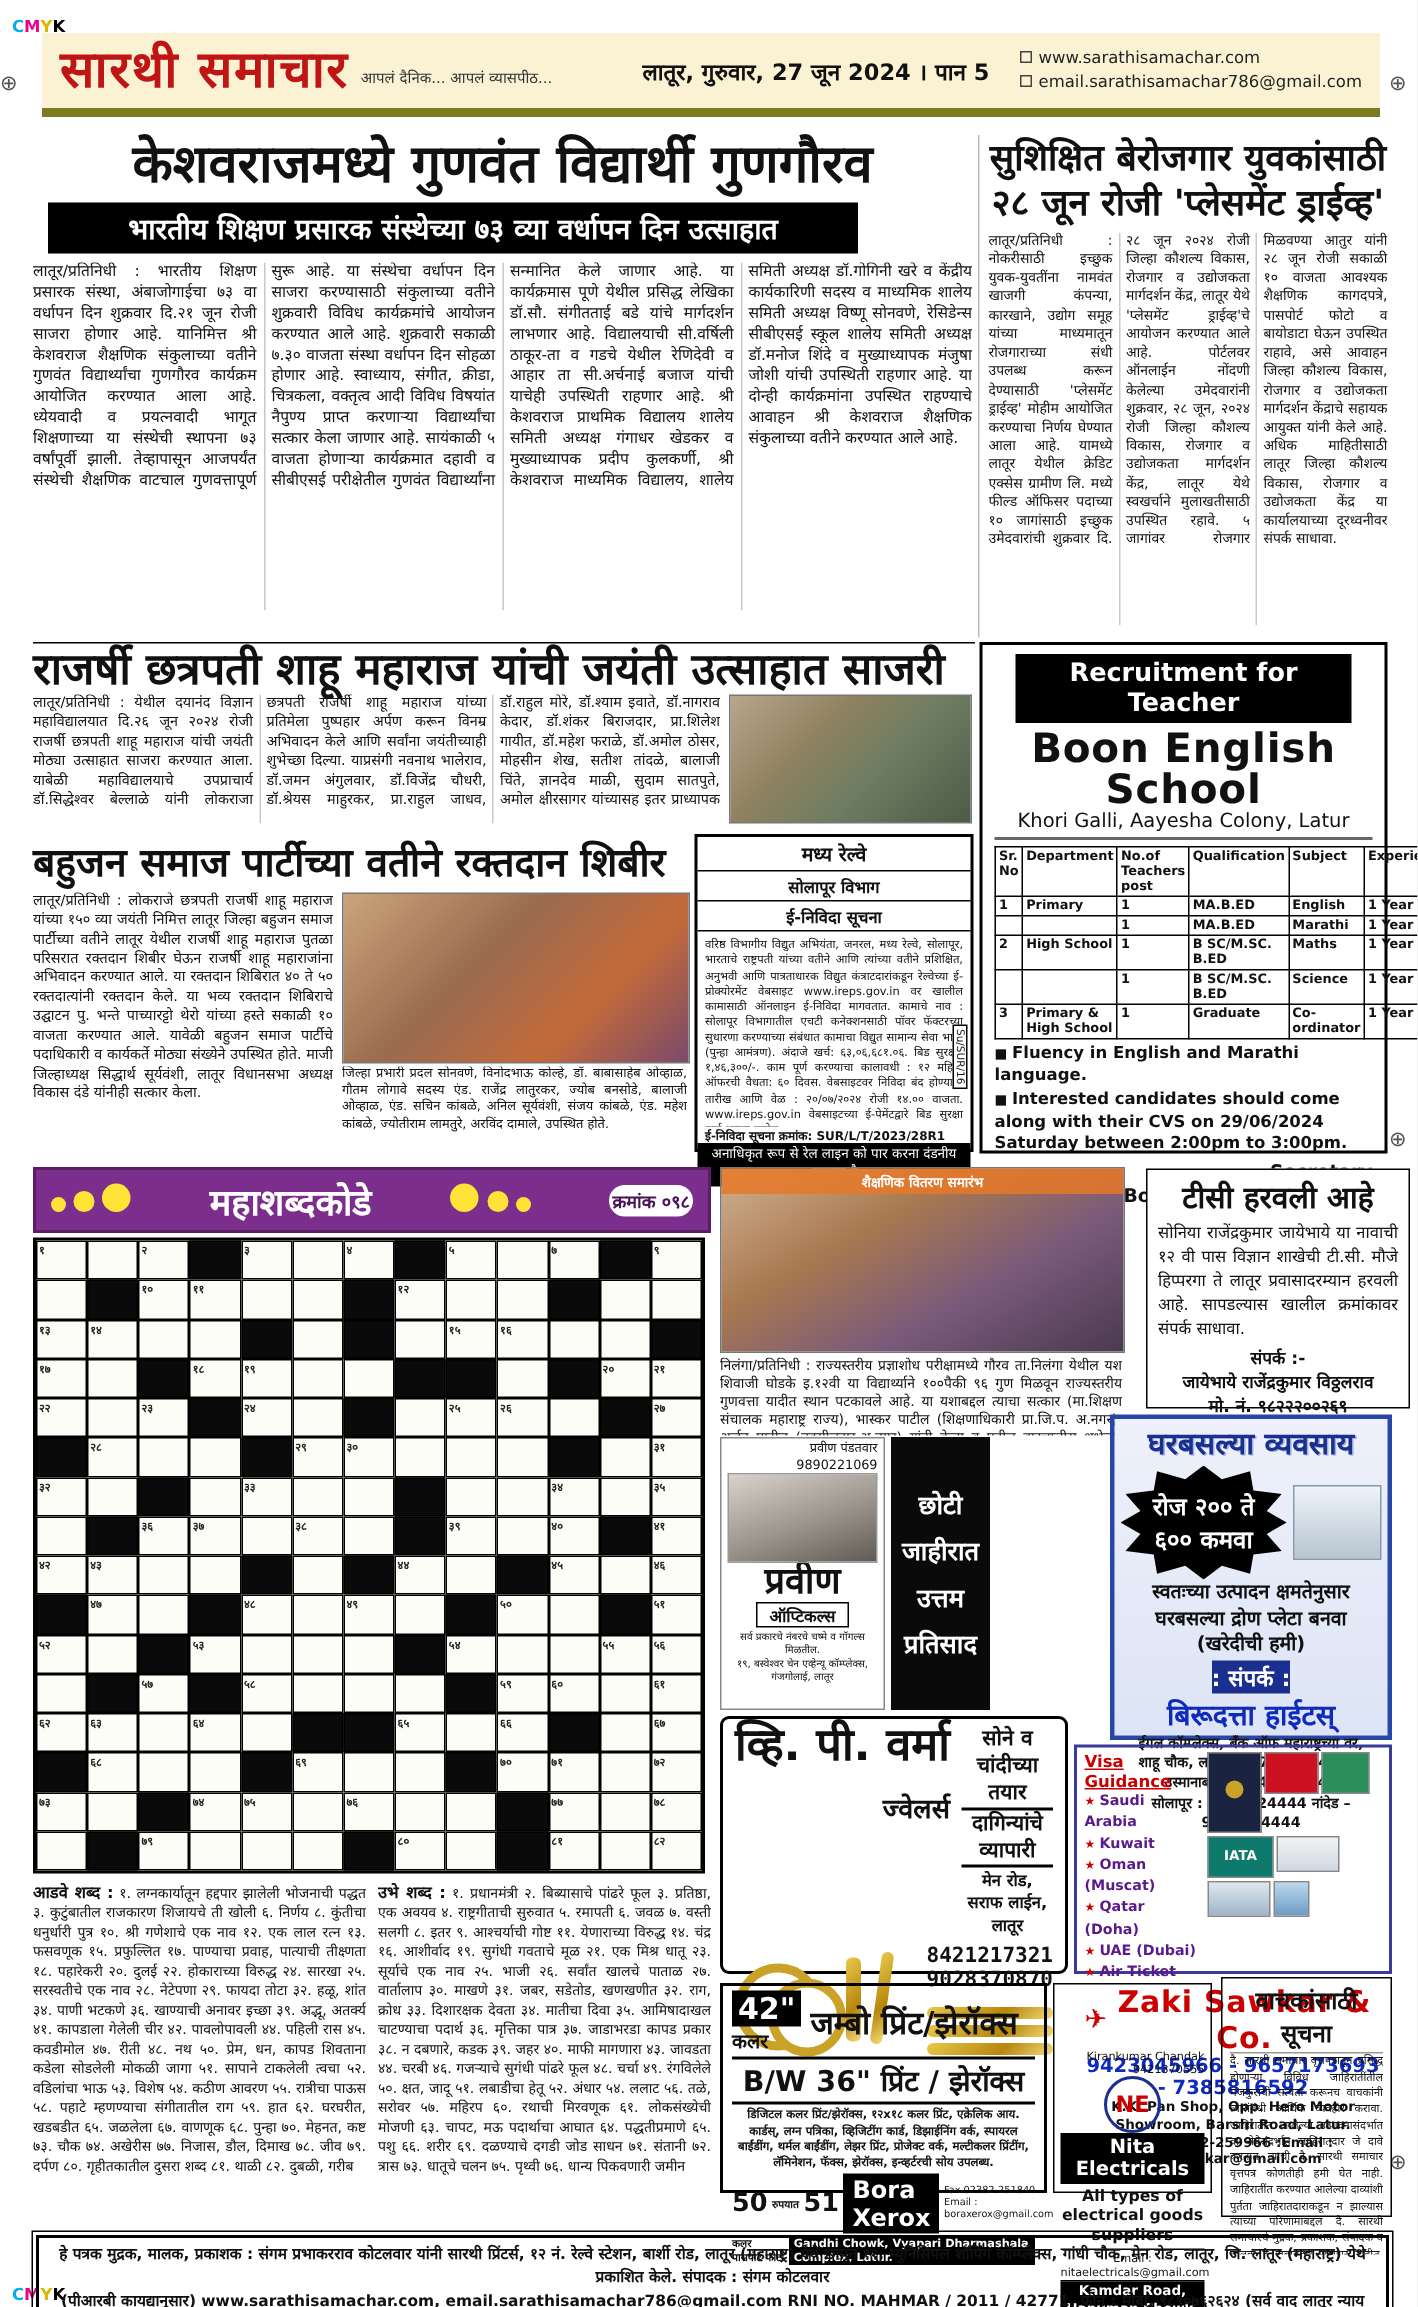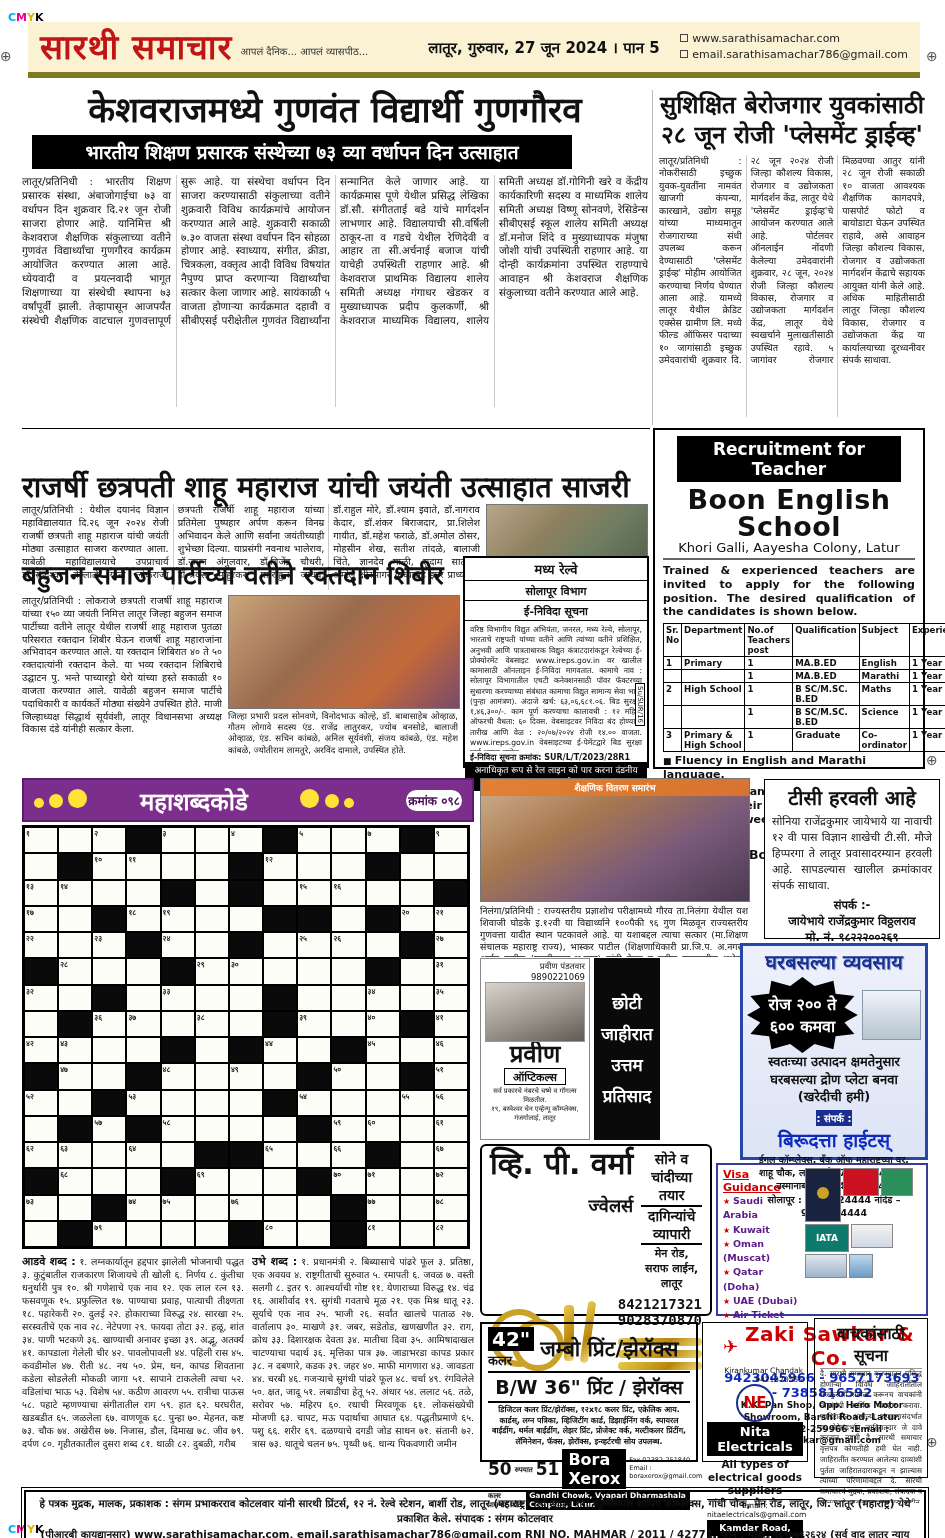--- a/index.html
+++ b/index.html
@@ -76,21 +76,21 @@
   .tc-body{font-size:11px;line-height:1.45;padding:3px 7px;}
   .tc-c{text-align:center;font-size:11.5px;font-weight:bold;line-height:1.4;}
 
   .ghar{border:3px solid #2747a8;background:linear-gradient(180deg,#eef1fb,#dde4f5);}
   .ghar-title{color:#1a2f8f;font-size:20px;font-weight:bold;text-align:center;padding:2px 0;
               text-shadow:1px 1px 0 #9fb0e0;}
   .burst{background:#000;color:#fff;font-weight:bold;font-size:16px;text-align:center;
          clip-path:polygon(50% 0%,61% 12%,78% 5%,80% 22%,97% 25%,88% 40%,100% 50%,88% 60%,97% 75%,80% 78%,78% 95%,61% 88%,50% 100%,39% 88%,22% 95%,20% 78%,3% 75%,12% 60%,0% 50%,12% 40%,3% 25%,20% 22%,22% 5%,39% 12%);
          display:flex;align-items:center;justify-content:center;padding:10px;}
   .ghar-line{font-size:13px;font-weight:bold;text-align:center;color:#101010;line-height:1.35;}
-  .ghar-contact{background:#1a2f8f;color:#fff;display:inline-block;font-size:10px;font-weight:bold;padding:1px 0;}
+  .ghar-contact{background:#1a2f8f;color:#fff;display:inline-block;font-size:15px;font-weight:bold;padding:1px 0;}
   .ghar-brand{color:#0f2bbd;font-size:19px;font-weight:bold;text-align:center;}
   .ghar-addr{font-size:9.5px;font-weight:bold;text-align:center;line-height:1.4;}
 
   .verma{border:2px solid #000;border-radius:6px;padding:4px 8px;}
   .verma-name{font-size:30px;font-weight:bold;line-height:.95;}
   .verma-sub{font-size:18px;font-weight:bold;}
   .verma-desc{font-size:14px;font-weight:bold;border-bottom:2px solid #000;text-align:center;line-height:1.3;}
   .verma-addr{font-size:11px;font-weight:bold;text-align:center;}
   .verma-ph{font-size:14px;font-weight:bold;text-align:right;font-family:"DejaVu Sans Mono",monospace;}
   .gold{background:linear-gradient(135deg,#e8c84a,#b8860b 60%,#f3dc7a);border-radius:4px;}
@@ -175,21 +175,21 @@
     <div class="bodytxt cols4 just ov" style="height:232px;">लातूर/प्रतिनिधी : भारतीय शिक्षण प्रसारक संस्था, अंबाजोगाईचा ७३ वा वर्धापन दिन शुक्रवार दि.२१ जून रोजी साजरा होणार आहे. यानिमित्त श्री केशवराज शैक्षणिक संकुलाच्या वतीने गुणवंत विद्यार्थ्यांचा गुणगौरव कार्यक्रम आयोजित करण्यात आला आहे. ध्येयवादी व प्रयत्नवादी भागूत शिक्षणाच्या या संस्थेची स्थापना ७३ वर्षांपूर्वी झाली. तेव्हापासून आजपर्यंत संस्थेची शैक्षणिक वाटचाल गुणवत्तापूर्ण सुरू आहे. या संस्थेचा वर्धापन दिन साजरा करण्यासाठी संकुलाच्या वतीने शुक्रवारी विविध कार्यक्रमांचे आयोजन करण्यात आले आहे. शुक्रवारी सकाळी ७.३० वाजता संस्था वर्धापन दिन सोहळा होणार आहे. स्वाध्याय, संगीत, क्रीडा, चित्रकला, वक्तृत्व आदी विविध विषयांत नैपुण्य प्राप्त करणाऱ्या विद्यार्थ्यांचा सत्कार केला जाणार आहे. सायंकाळी ५ वाजता होणाऱ्या कार्यक्रमात दहावी व सीबीएसई परीक्षेतील गुणवंत विद्यार्थ्यांना सन्मानित केले जाणार आहे. या कार्यक्रमास पूणे येथील प्रसिद्ध लेखिका डॉ.सौ. संगीतताई बडे यांचे मार्गदर्शन लाभणार आहे. विद्यालयाची सी.वर्षिली ठाकूर-ता व गडचे येथील रेणिदेवी व आहार ता सी.अर्चनाई बजाज यांची याचेही उपस्थिती राहणार आहे. श्री केशवराज प्राथमिक विद्यालय शालेय समिती अध्यक्ष गंगाधर खेडकर व मुख्याध्यापक प्रदीप कुलकर्णी, श्री केशवराज माध्यमिक विद्यालय, शालेय समिती अध्यक्ष डॉ.गोगिनी खरे व केंद्रीय कार्यकारिणी सदस्य व माध्यमिक शालेय समिती अध्यक्ष विष्णू सोनवणे, रेसिडेन्स सीबीएसई स्कूल शालेय समिती अध्यक्ष डॉ.मनोज शिंदे व मुख्याध्यापक मंजुषा जोशी यांची उपस्थिती राहणार आहे. या दोन्ही कार्यक्रमांना उपस्थित राहण्याचे आवाहन श्री केशवराज शैक्षणिक संकुलाच्या वतीने करण्यात आले आहे.</div>
   </div>
 
   <div class="abs" style="left:652px;top:90px;width:273px;height:335px;border-left:1px solid #bbb;padding-left:6px;box-sizing:border-box;">
     <div class="h-right">सुशिक्षित बेरोजगार युवकांसाठी</div>
     <div class="h-right">२८ जून रोजी 'प्लेसमेंट ड्राईव्ह'</div>
     <div class="bodytxt cols3 just ov" style="height:262px;font-size:9.3px;margin-top:5px;">लातूर/प्रतिनिधी : नोकरीसाठी इच्छुक युवक-युवतींना नामवंत खाजगी कंपन्या, कारखाने, उद्योग समूह यांच्या माध्यमातून रोजगाराच्या संधी उपलब्ध करून देण्यासाठी 'प्लेसमेंट ड्राईव्ह' मोहीम आयोजित करण्याचा निर्णय घेण्यात आला आहे. यामध्ये लातूर येथील क्रेडिट एक्सेस ग्रामीण लि. मध्ये फील्ड ऑफिसर पदाच्या १० जागांसाठी इच्छुक उमेदवारांची शुक्रवार दि. २८ जून २०२४ रोजी जिल्हा कौशल्य विकास, रोजगार व उद्योजकता मार्गदर्शन केंद्र, लातूर येथे 'प्लेसमेंट ड्राईव्ह'चे आयोजन करण्यात आले आहे. पोर्टलवर ऑनलाईन नोंदणी केलेल्या उमेदवारांनी शुक्रवार, २८ जून, २०२४ रोजी जिल्हा कौशल्य विकास, रोजगार व उद्योजकता मार्गदर्शन केंद्र, लातूर येथे स्वखर्चाने मुलाखतीसाठी उपस्थित रहावे. ५ जागांवर रोजगार मिळवण्या आतुर यांनी २८ जून रोजी सकाळी १० वाजता आवश्यक शैक्षणिक कागदपत्रे, पासपोर्ट फोटो व बायोडाटा घेऊन उपस्थित राहावे, असे आवाहन जिल्हा कौशल्य विकास, रोजगार व उद्योजकता मार्गदर्शन केंद्राचे सहायक आयुक्त यांनी केले आहे. अधिक माहितीसाठी लातूर जिल्हा कौशल्य विकास, रोजगार व उद्योजकता केंद्र या कार्यालयाच्या दूरध्वनीवर संपर्क साधावा.</div>
   </div>
 
   <div class="abs" style="left:22px;top:428px;width:628px;height:127px;border-top:1.5px solid #000;">
-    <div class="h-mid" style="padding:2px 0;margin-top:41px;">राजर्षी छत्रपती शाहू महाराज यांची जयंती उत्साहात साजरी</div>
+    <div class="h-mid" style="padding:2px 0;">राजर्षी छत्रपती शाहू महाराज यांची जयंती उत्साहात साजरी</div>
     <div style="display:flex;gap:6px;">
       <div class="bodytxt cols3 just ov" style="width:458px;height:86px;font-size:9.6px;">लातूर/प्रतिनिधी : येथील दयानंद विज्ञान महाविद्यालयात दि.२६ जून २०२४ रोजी राजर्षी छत्रपती शाहू महाराज यांची जयंती मोठ्या उत्साहात साजरा करण्यात आला. याबेळी महाविद्यालयाचे उपप्राचार्य डॉ.सिद्धेश्वर बेल्लाळे यांनी लोकराजा छत्रपती राजर्षी शाहू महाराज यांच्या प्रतिमेला पुष्पहार अर्पण करून विनम्र अभिवादन केले आणि सर्वांना जयंतीच्याही शुभेच्छा दिल्या. याप्रसंगी नवनाथ भालेराव, डॉ.जमन अंगुलवार, डॉ.विजेंद्र चौधरी, डॉ.श्रेयस माहुरकर, प्रा.राहुल जाधव, डॉ.राहुल मोरे, डॉ.श्याम इवाते, डॉ.नागराव केदार, डॉ.शंकर बिराजदार, प्रा.शिलेश गायीत, डॉ.महेश फराळे, डॉ.अमोल ठोसर, मोहसीन शेख, सतीश तांदळे, बालाजी चिंते, ज्ञानदेव माळी, सुदाम सातपुते, अमोल क्षीरसागर यांच्यासह इतर प्राध्यापक आणि शिक्षकेतर कर्मचारी बहुसंख्येने उपस्थित होते.</div>
       <div class="photo" style="width:160px;height:84px;"></div>
     </div>
   </div>
 
   <div class="abs" style="left:22px;top:556px;width:438px;height:214px;">
     <div class="h-bsp">बहुजन समाज पार्टीच्या वतीने रक्तदान शिबीर</div>
     <div style="display:flex;gap:6px;margin-top:3px;">
       <div class="bodytxt just ov" style="width:200px;height:172px;font-size:9.6px;">लातूर/प्रतिनिधी : लोकराजे छत्रपती राजर्षी शाहू महाराज यांच्या १५० व्या जयंती निमित्त लातूर जिल्हा बहुजन समाज पार्टीच्या वतीने लातूर येथील राजर्षी शाहू महाराज पुतळा परिसरात रक्तदान शिबीर घेऊन राजर्षी शाहू महाराजांना अभिवादन करण्यात आले. या रक्तदान शिबिरात ४० ते ५० रक्तदात्यांनी रक्तदान केले. या भव्य रक्तदान शिबिराचे उद्घाटन पु. भन्ते पाच्यारट्टो थेरो यांच्या हस्ते सकाळी १० वाजता करण्यात आले. यावेळी बहुजन समाज पार्टीचे पदाधिकारी व कार्यकर्ते मोठ्या संख्येने उपस्थित होते. माजी जिल्हाध्यक्ष सिद्धार्थ सूर्यवंशी, लातूर विधानसभा अध्यक्ष विकास दंडे यांनीही सत्कार केला.</div>
@@ -207,21 +207,20 @@
     <div class="rail-body just ov" style="height:124px;">वरिष्ठ विभागीय विद्युत अभियंता, जनरल, मध्य रेल्वे, सोलापूर, भारताचे राष्ट्रपती यांच्या वतीने आणि त्यांच्या वतीने प्रशिक्षित, अनुभवी आणि पात्रताधारक विद्युत कंत्राटदारांकडून रेल्वेच्या ई-प्रोक्योरमेंट वेबसाइट www.ireps.gov.in वर खालील कामासाठी ऑनलाइन ई-निविदा मागवतात. कामाचे नाव : सोलापूर विभागातील एचटी कनेक्शनसाठी पॉवर फॅक्टरच्या सुधारणा करण्याच्या संबंधात कामाचा विद्युत सामान्य सेवा भाग. (पुन्हा आमंत्रण). अंदाजे खर्च: ६३,०६,६८१.०६. बिड सुरक्षा: १,४६,३००/-. काम पूर्ण करण्याचा कालावधी : १२ महिने. ऑफरची वैधता: ६० दिवस. वेबसाइटवर निविदा बंद होण्याची तारीख आणि वेळ : २०/०७/२०२४ रोजी १४.०० वाजता. www.ireps.gov.in वेबसाइटच्या ई-पेमेंटद्वारे बिड सुरक्षा खर्च भरावा लागेल.</div>
     <div class="rail-no">ई-निविदा सूचना क्रमांक: SUR/L/T/2023/28R1</div>
     <div class="rail-warn">अनाधिकृत रूप से रेल लाइन को पार करना दंडनीय अपराध है</div>
     <div class="rail-side">Su/SUR/16</div>
   </div>
 
   <div class="abs boon" style="left:653px;top:428px;width:272px;height:341px;box-sizing:border-box;">
     <div class="boon-head">Recruitment for Teacher</div>
     <div class="boon-name">Boon English School</div>
     <div class="boon-addr">Khori Galli, Aayesha Colony, Latur</div>
-    <div class="boon-intro just">Trained &amp; experienced teachers are invited to apply for the following position. The desired qualification of the candidates is shown below.</div>
     <table>
       <thead>
           <tr>
             <th>Sr. No</th>
             <th>Department</th>
             <th>No.of Teachers post</th>
             <th>Qualification</th>
             <th>Subject</th>
             <th>Experience</th>
           </tr>

